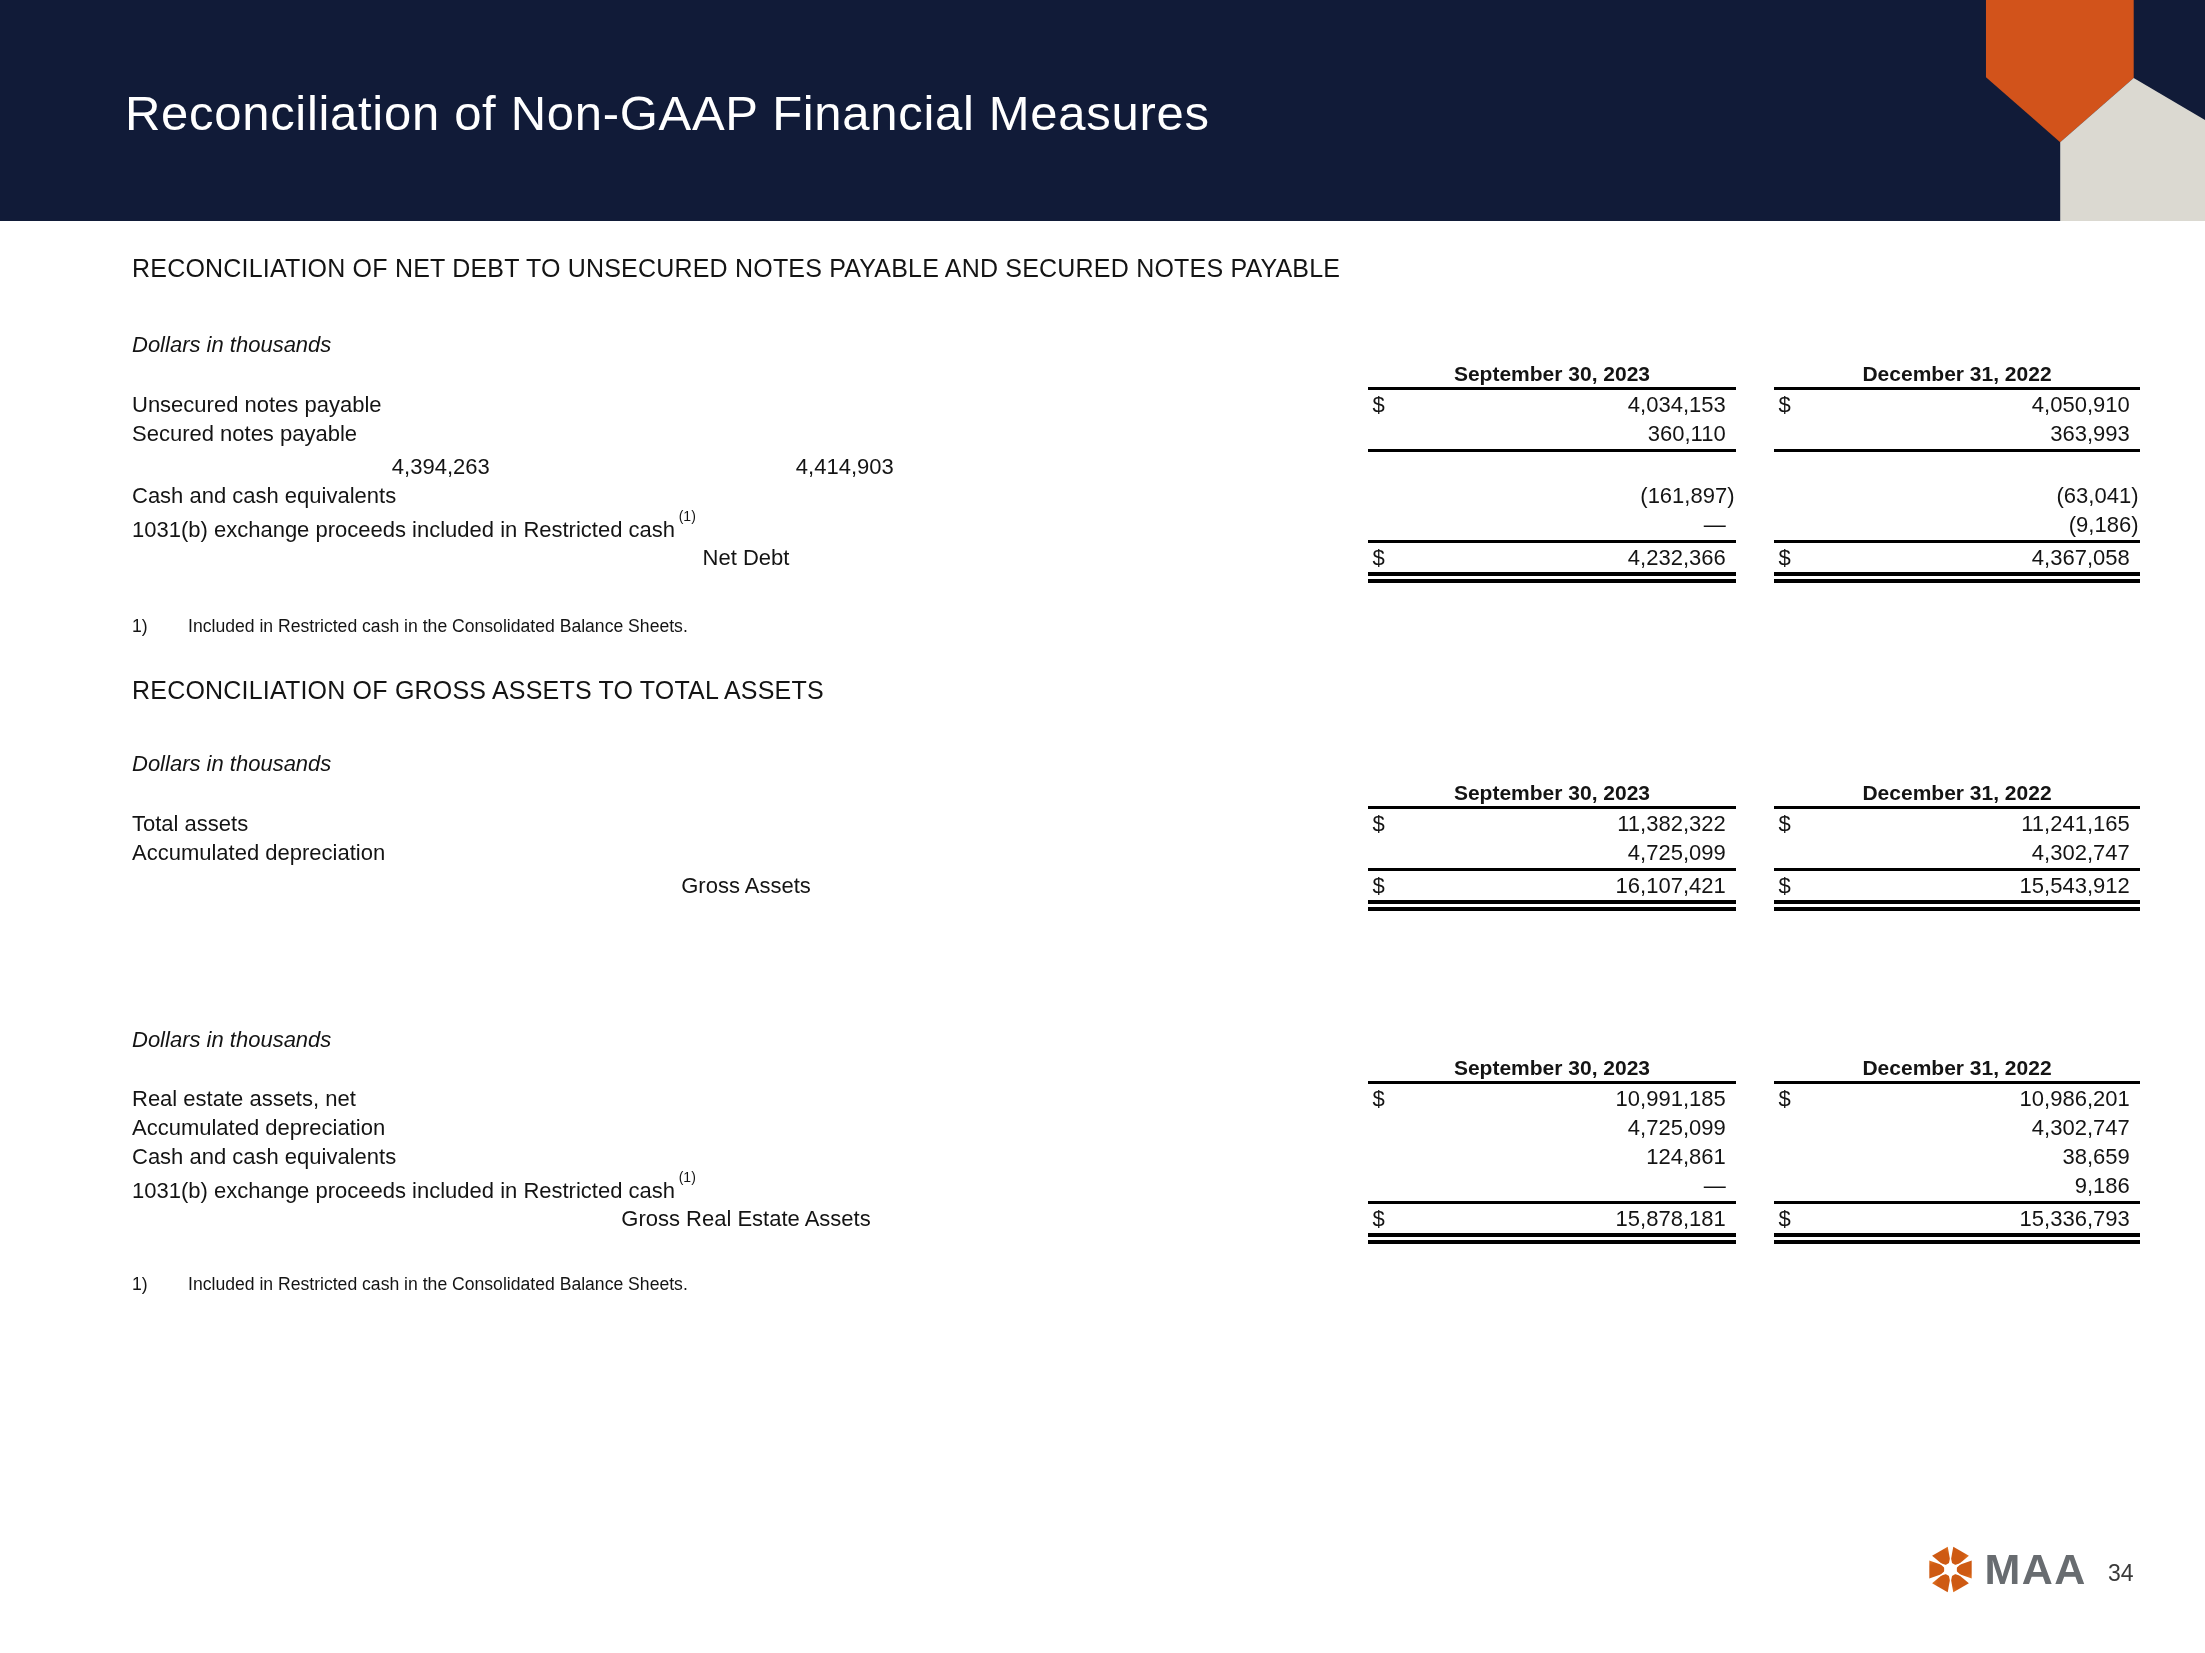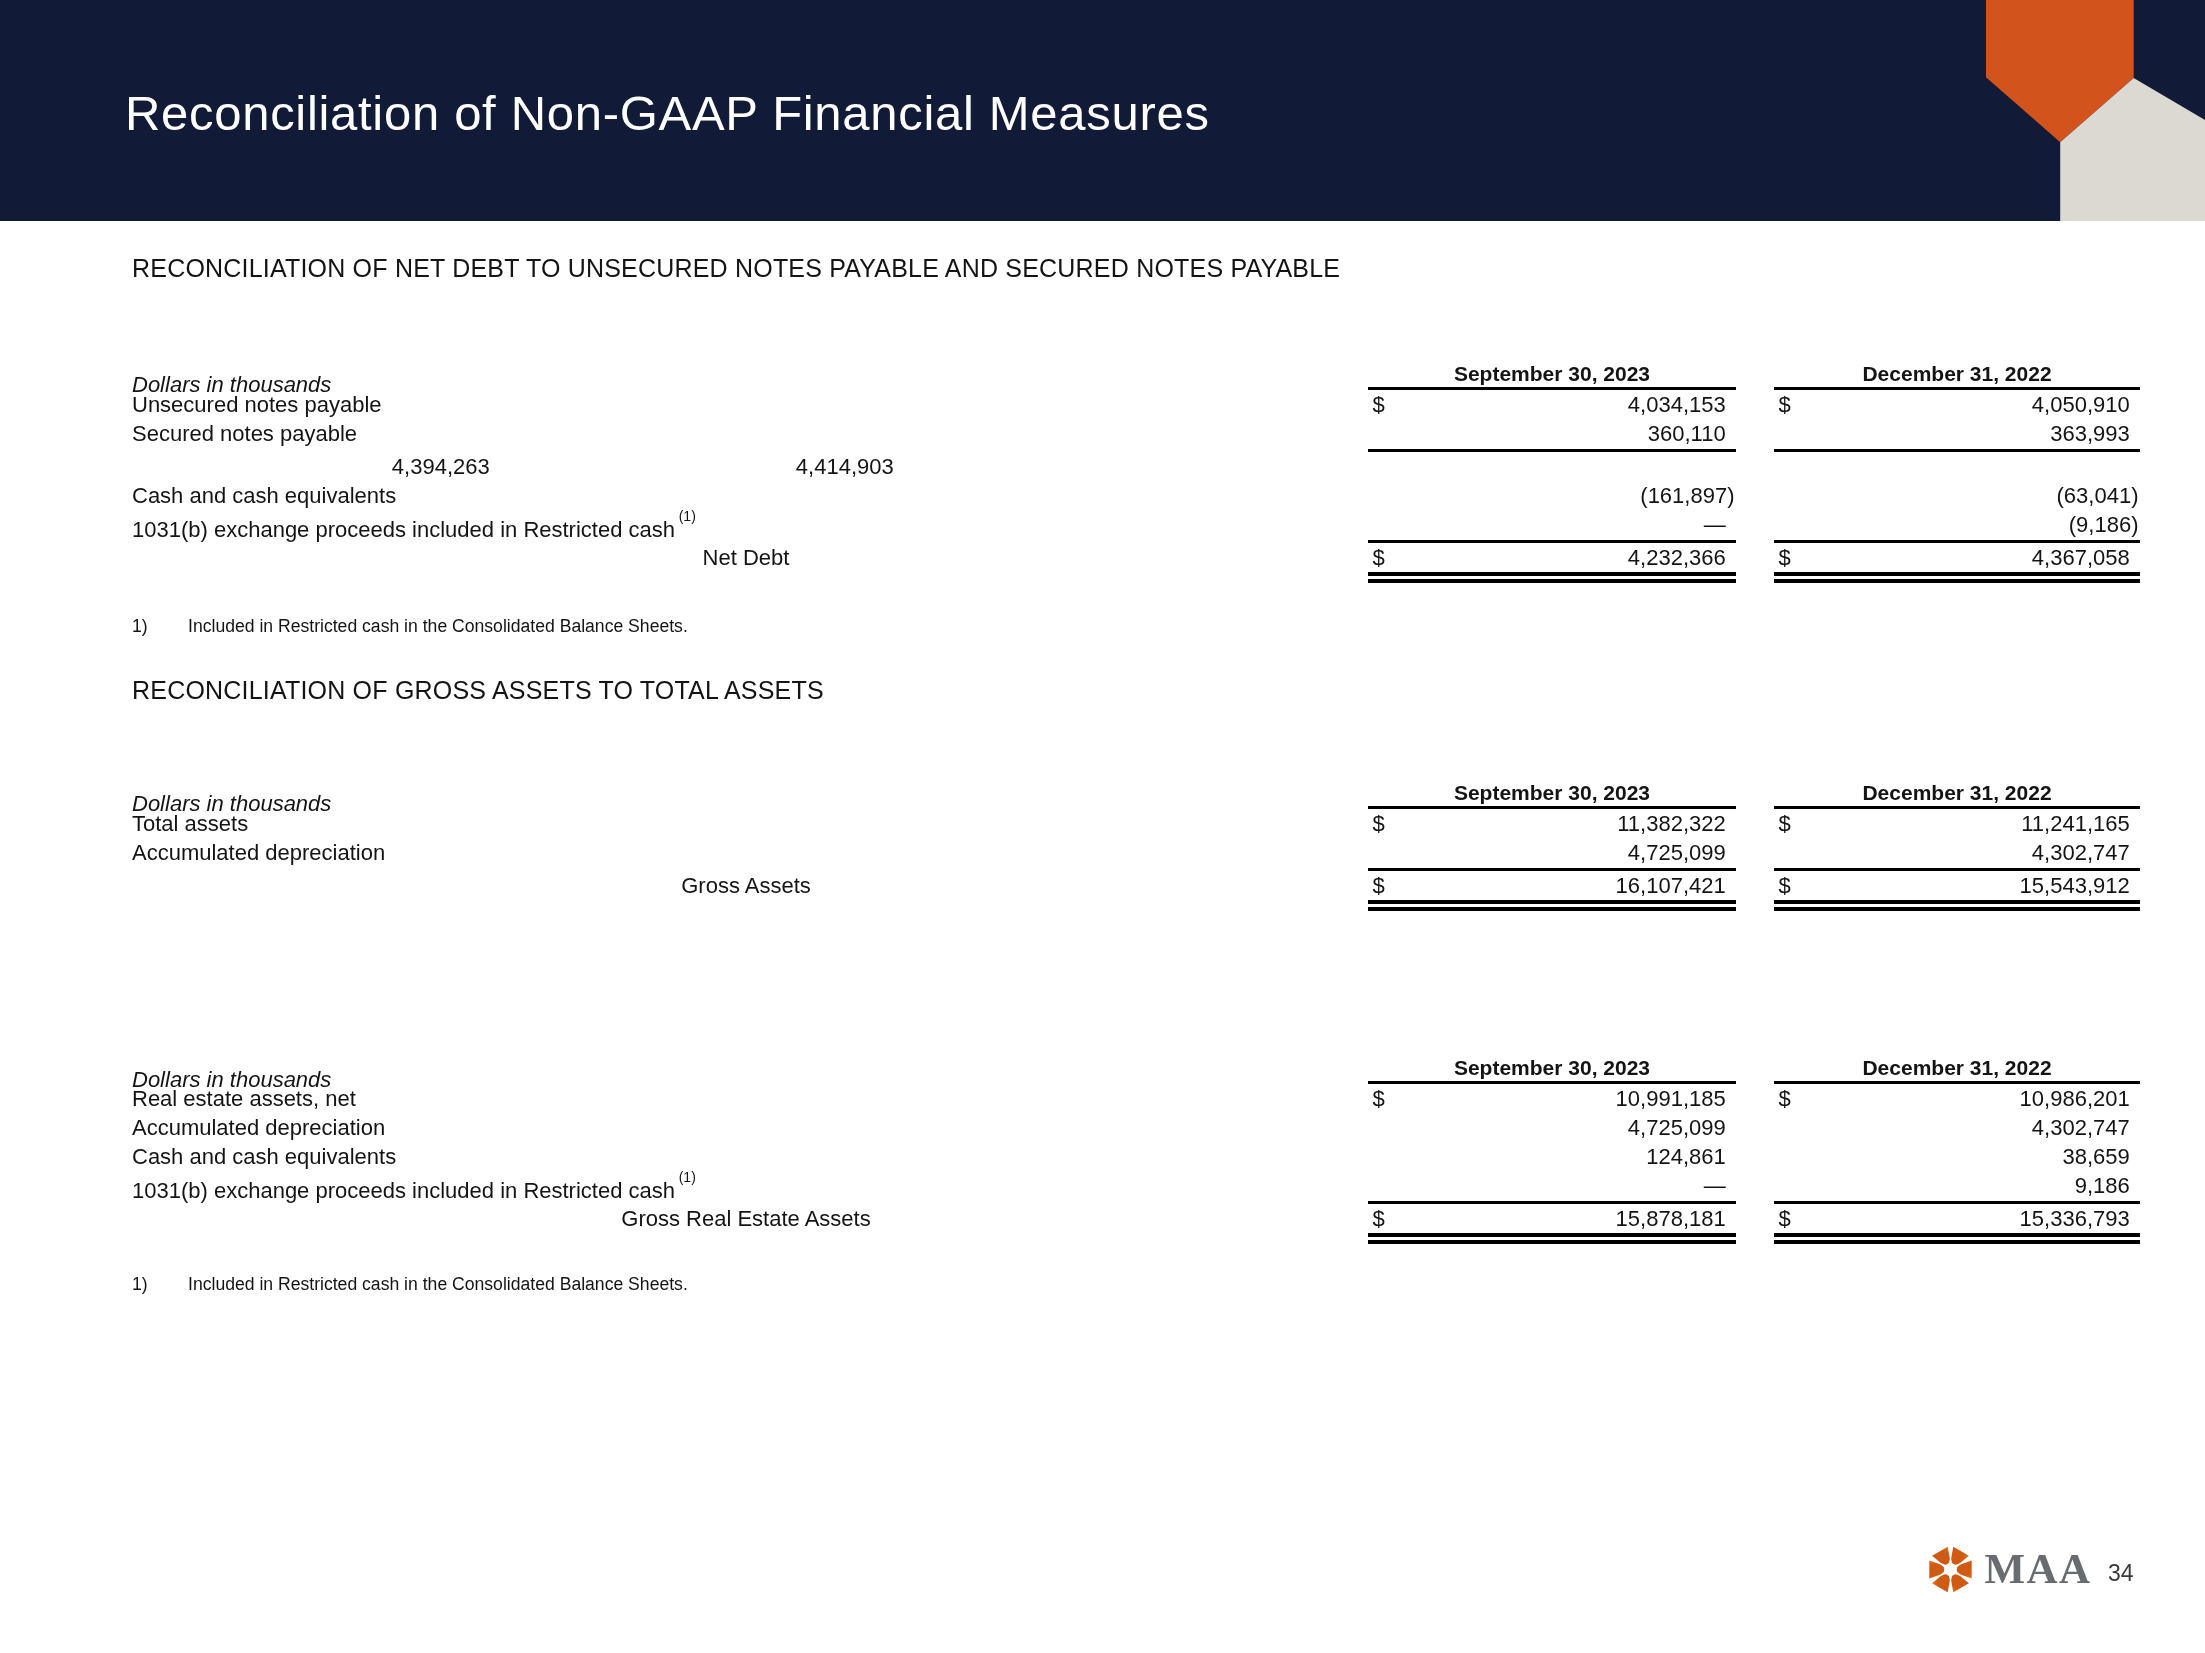--- a/index.html
+++ b/index.html
@@ -8,21 +8,21 @@
 
   
   .band{position:absolute;left:0;top:0;width:2205px;height:221px;background:var(--navy,#111B38);}
   .title{position:absolute;left:125px;top:87px;font-size:49px;line-height:53px;color:#ffffff;
          font-weight:400;letter-spacing:0.7px;white-space:nowrap;}
   .deco{position:absolute;top:0;right:0;width:294px;height:221px;display:block;}
 
   
   .sec-head{position:absolute;left:132px;font-size:25px;line-height:25px;white-space:nowrap;
             color:#141414;letter-spacing:0.2px;}
-  .units{position:absolute;left:132px;font-size:22px;line-height:22px;font-style:italic;color:#141414;margin-top:40px;}
+  .units{position:absolute;left:132px;font-size:22px;line-height:22px;font-style:italic;color:#141414;}
 
   
   .fintable{position:absolute;left:132px;}
   .frow{display:flex;height:29px;gap:8px;}
   .frow.h-head{height:28px;}
   .frow.h-rule{height:33px;}
   .frow.h-total{height:40px;text-align:center;}
   .cell{box-sizing:border-box;height:100%;}
   .c-label{width:1228px;font-size:22px;line-height:29px;white-space:nowrap;color:#141414;}
   .c-head{width:368px;text-align:center;font-weight:700;font-size:21px;line-height:24px;color:#141414;}
@@ -35,21 +35,21 @@
   .hb{border-bottom:3.7px solid #000;}
   .rb{border-bottom:3.7px solid #000;}
   .db{border-bottom:11px double #000;}
   .fnref{font-size:14px;position:relative;top:-8px;margin-left:3.7px;}
 
   
   .footnote{position:absolute;left:132px;display:flex;font-size:17.6px;line-height:20.6px;color:#141414;}
   .fn-m{width:56px;}
 
   
-  .logo{position:absolute;left:1924px;top:1541px;display:flex;align-items:center;height:56px;font-family:Liberation Serif, serif;}
+  .logo{position:absolute;left:1924px;top:1541px;display:flex;align-items:center;height:56px;}
   .logo-text{font-size:43px;font-weight:700;color:var(--logo_gray,#686C70);letter-spacing:1.5px;
              margin-left:7.4px;line-height:56px;}
   .page-num{position:absolute;left:2108px;top:1561px;font-size:23px;line-height:25px;color:#3a3a3a;}
 </style>
 </head>
 <body>
 
 <div class="page">
 
   <div class="band"></div>

